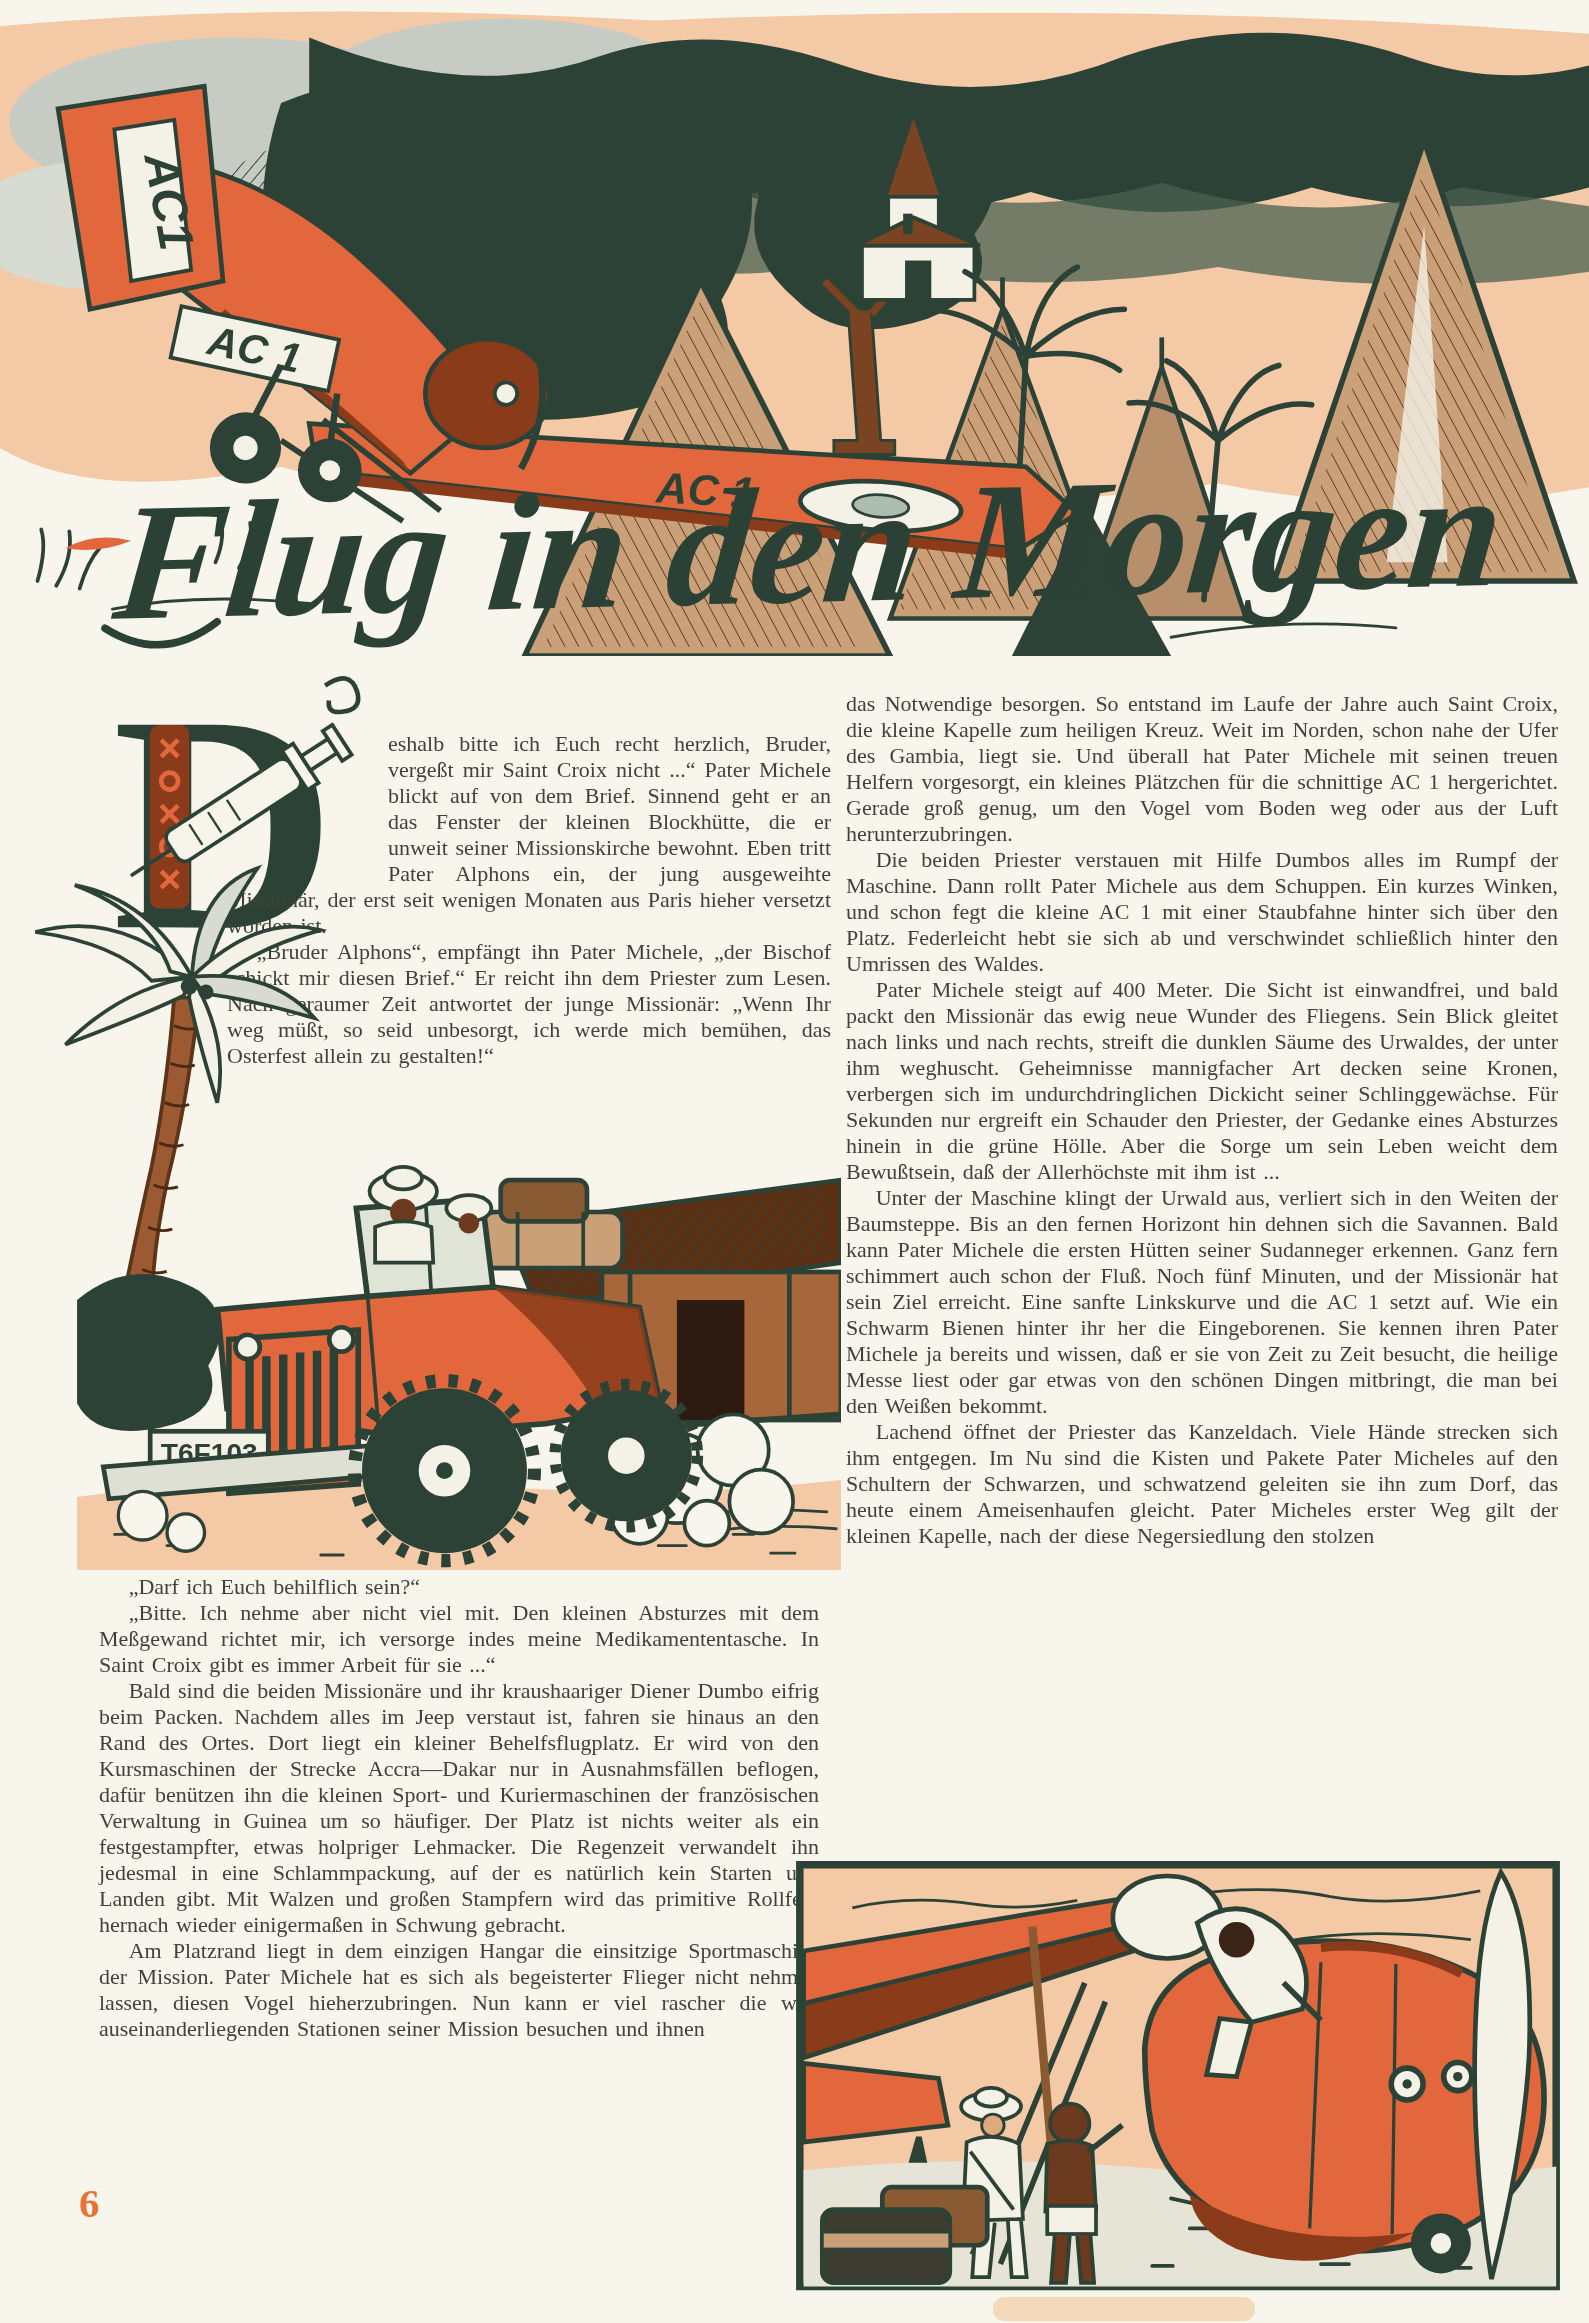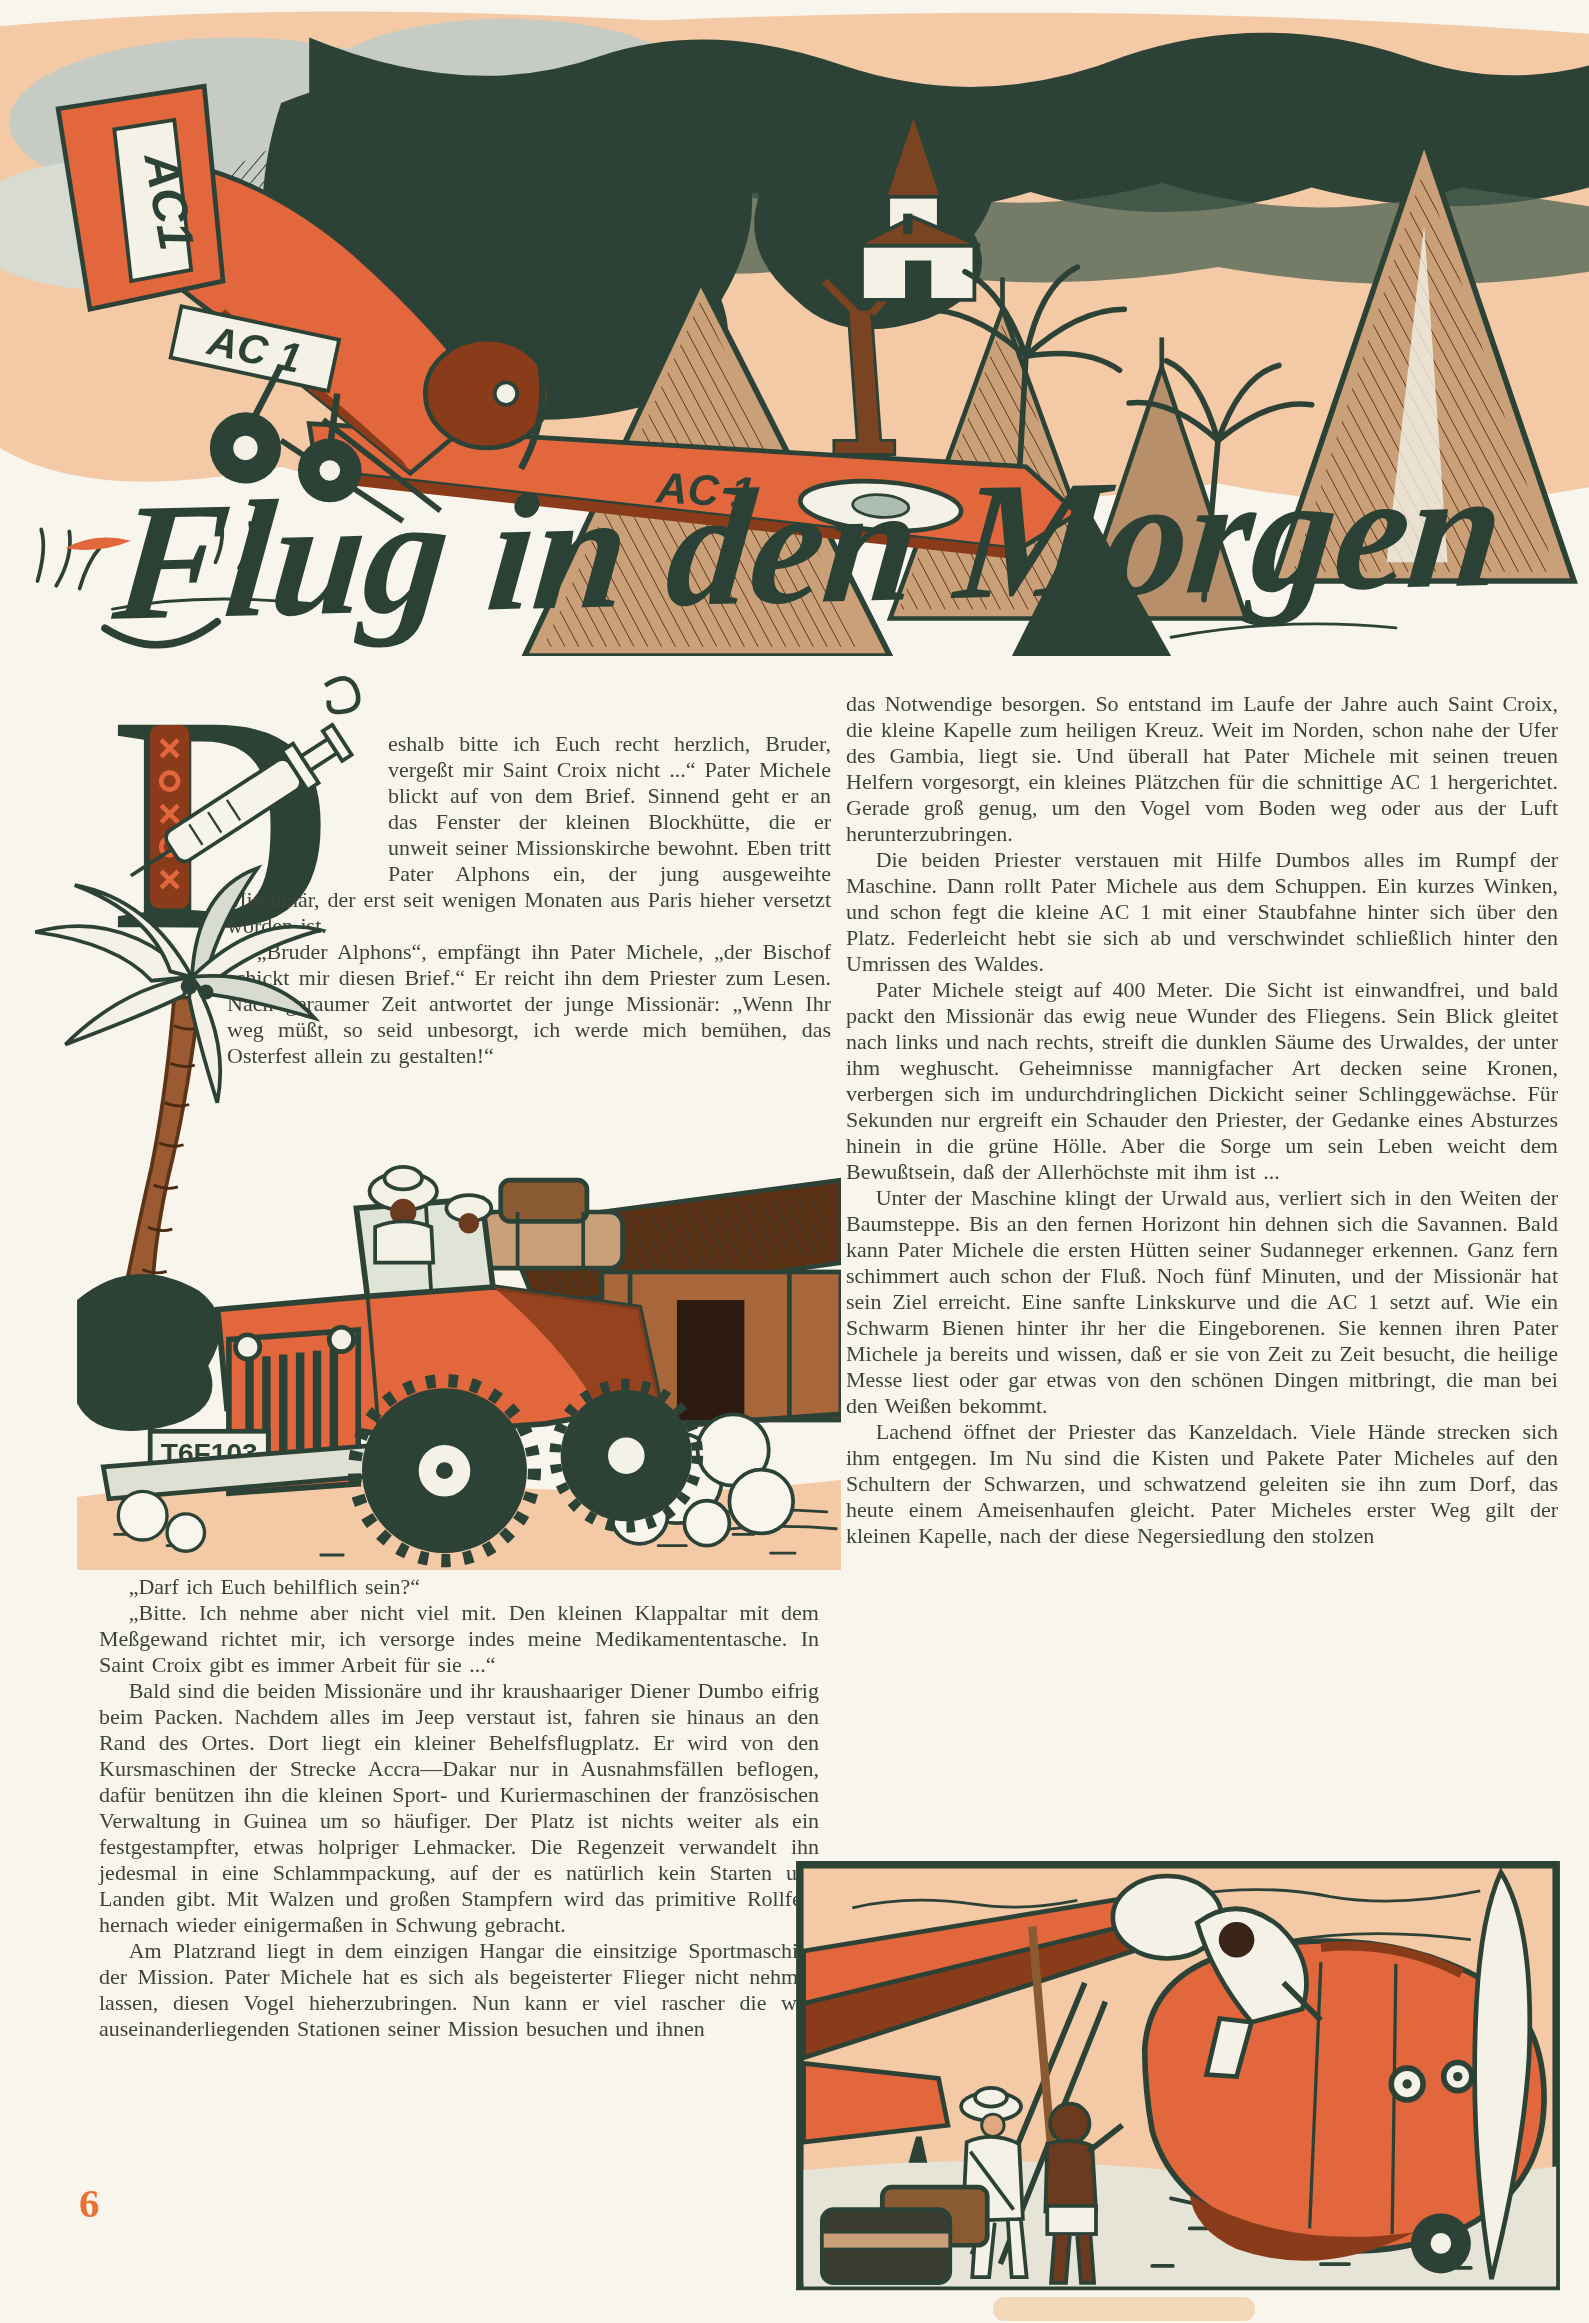--- a/index.html
+++ b/index.html
@@ -315,21 +315,21 @@
         <circle cx="116" cy="438" r="20"></circle>
       </g>
       <g stroke="#2d4236" stroke-width="4" stroke-linecap="round">
         <path d="M10 262 h34 M6 288 h26 M14 312 h30"></path>
       </g>
     </g>
   </svg>
 
   <div id="lower-left-text" class="abs textblock">
       <p>„Darf ich Euch behilflich sein?“</p>
-      <p>„Bitte. Ich nehme aber nicht viel mit. Den kleinen Klappaltar mit dem Meßgewand richtet mir, ich versorge indes meine Medikamententasche. In Saint Croix gibt es immer Arbeit für sie ...“</p>
+      <p>„Bitte. Ich nehme aber nicht viel mit. Den kleinen Absturzes mit dem Meßgewand richtet mir, ich versorge indes meine Medikamententasche. In Saint Croix gibt es immer Arbeit für sie ...“</p>
       <p>Bald sind die beiden Missionäre und ihr kraushaariger Diener Dumbo eifrig beim Packen. Nachdem alles im Jeep verstaut ist, fahren sie hinaus an den Rand des Ortes. Dort liegt ein kleiner Behelfsflugplatz. Er wird von den Kursmaschinen der Strecke Accra—Dakar nur in Ausnahmsfällen beflogen, dafür benützen ihn die kleinen Sport- und Kuriermaschinen der französischen Verwaltung in Guinea um so häufiger. Der Platz ist nichts weiter als ein festgestampfter, etwas holpriger Lehmacker. Die Regenzeit verwandelt ihn jedesmal in eine Schlammpackung, auf der es natürlich kein Starten und Landen gibt. Mit Walzen und großen Stampfern wird das primitive Rollfeld hernach wieder einigermaßen in Schwung gebracht.</p>
       <p>Am Platzrand liegt in dem einzigen Hangar die einsitzige Sportmaschine der Mission. Pater Michele hat es sich als begeisterter Flieger nicht nehmen lassen, diesen Vogel hieherzubringen. Nun kann er viel rascher die weit auseinanderliegenden Stationen seiner Mission besuchen und ihnen</p>
     </div>
 
   <div id="page-num" class="abs">6</div>
 
   <div id="right-text" class="abs textblock first-flush">
       <p>das Notwendige besorgen. So entstand im Laufe der Jahre auch Saint Croix, die kleine Kapelle zum heiligen Kreuz. Weit im Norden, schon nahe der Ufer des Gambia, liegt sie. Und überall hat Pater Michele mit seinen treuen Helfern vorgesorgt, ein kleines Plätzchen für die schnittige AC 1 hergerichtet. Gerade groß genug, um den Vogel vom Boden weg oder aus der Luft herunterzubringen.</p>
       <p>Die beiden Priester verstauen mit Hilfe Dumbos alles im Rumpf der Maschine. Dann rollt Pater Michele aus dem Schuppen. Ein kurzes Winken, und schon fegt die kleine AC 1 mit einer Staubfahne hinter sich über den Platz. Federleicht hebt sie sich ab und verschwindet schließlich hinter den Umrissen des Waldes.</p>
       <p>Pater Michele steigt auf 400 Meter. Die Sicht ist einwandfrei, und bald packt den Missionär das ewig neue Wunder des Fliegens. Sein Blick gleitet nach links und nach rechts, streift die dunklen Säume des Urwaldes, der unter ihm weghuscht. Geheimnisse mannigfacher Art decken seine Kronen, verbergen sich im undurchdringlichen Dickicht seiner Schlinggewächse. Für Sekunden nur ergreift ein Schauder den Priester, der Gedanke eines Absturzes hinein in die grüne Hölle. Aber die Sorge um sein Leben weicht dem Bewußtsein, daß der Allerhöchste mit ihm ist ...</p>

